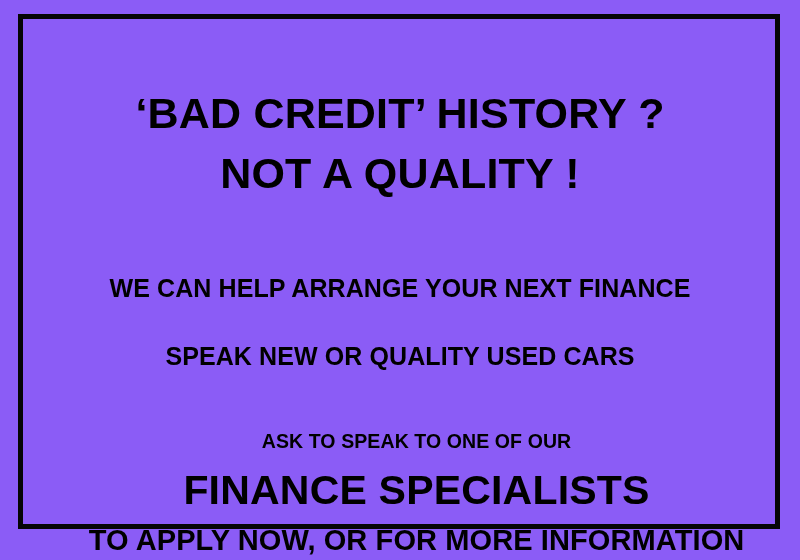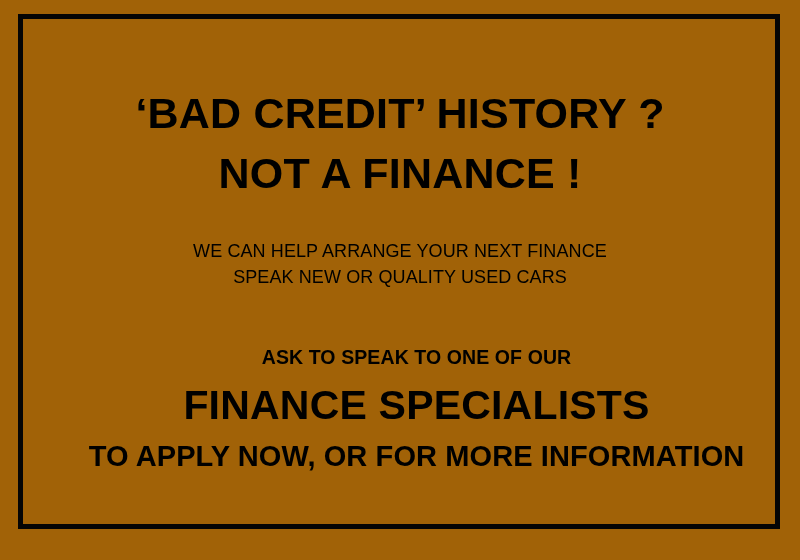--- a/index.html
+++ b/index.html
@@ -10,21 +10,21 @@
     width: 800px;
     height: 560px;
     overflow: hidden;
     font-family: "Liberation Sans", sans-serif;
   }
 
   #poster {
     position: relative;
     width: 800px;
     height: 560px;
-    background: #a16207;
+    background: #8b5cf6;
     box-sizing: border-box;
   }
 
   #poster-frame {
     position: absolute;
     left: 18px;
     top: 14px;
     width: 762px;
     height: 515px;
     border: 5px solid #050505;
@@ -61,25 +61,26 @@
   .headline.line2 {
     margin-top: 4px;
   }
 
   .body-block {
     margin-top: 36px;
     width: 100%;
   }
 
   .body-line {
-    font-size: 18px;
-    font-weight: normal;
+    font-size: 25px;
+    font-weight: bold;
     line-height: 1.45;
     letter-spacing: 0.1px;
     white-space: nowrap;
+    margin-top: 32px;
   }
 
   .cta-block {
     margin-top: 55px;
     width: 100%;
     padding-left: 33px;
   }
 
   .cta-lead {
     font-size: 19.5px;
@@ -111,21 +112,21 @@
 <body>
 
 <div id="poster">
 
   <div id="poster-frame"></div>
 
   <div id="poster-content">
 
     <div class="headline-block">
       <div class="headline line1">‘BAD CREDIT’ HISTORY ?</div>
-      <div class="headline line2">NOT A FINANCE !</div>
+      <div class="headline line2">NOT A QUALITY !</div>
     </div>
 
     <div class="body-block">
       <div class="body-line">WE CAN HELP ARRANGE YOUR NEXT FINANCE</div>
       <div class="body-line">SPEAK NEW OR QUALITY USED CARS</div>
     </div>
 
     <div class="cta-block">
       <div class="cta-lead">ASK TO SPEAK TO ONE OF OUR</div>
       <div class="cta-headline">FINANCE SPECIALISTS</div>

